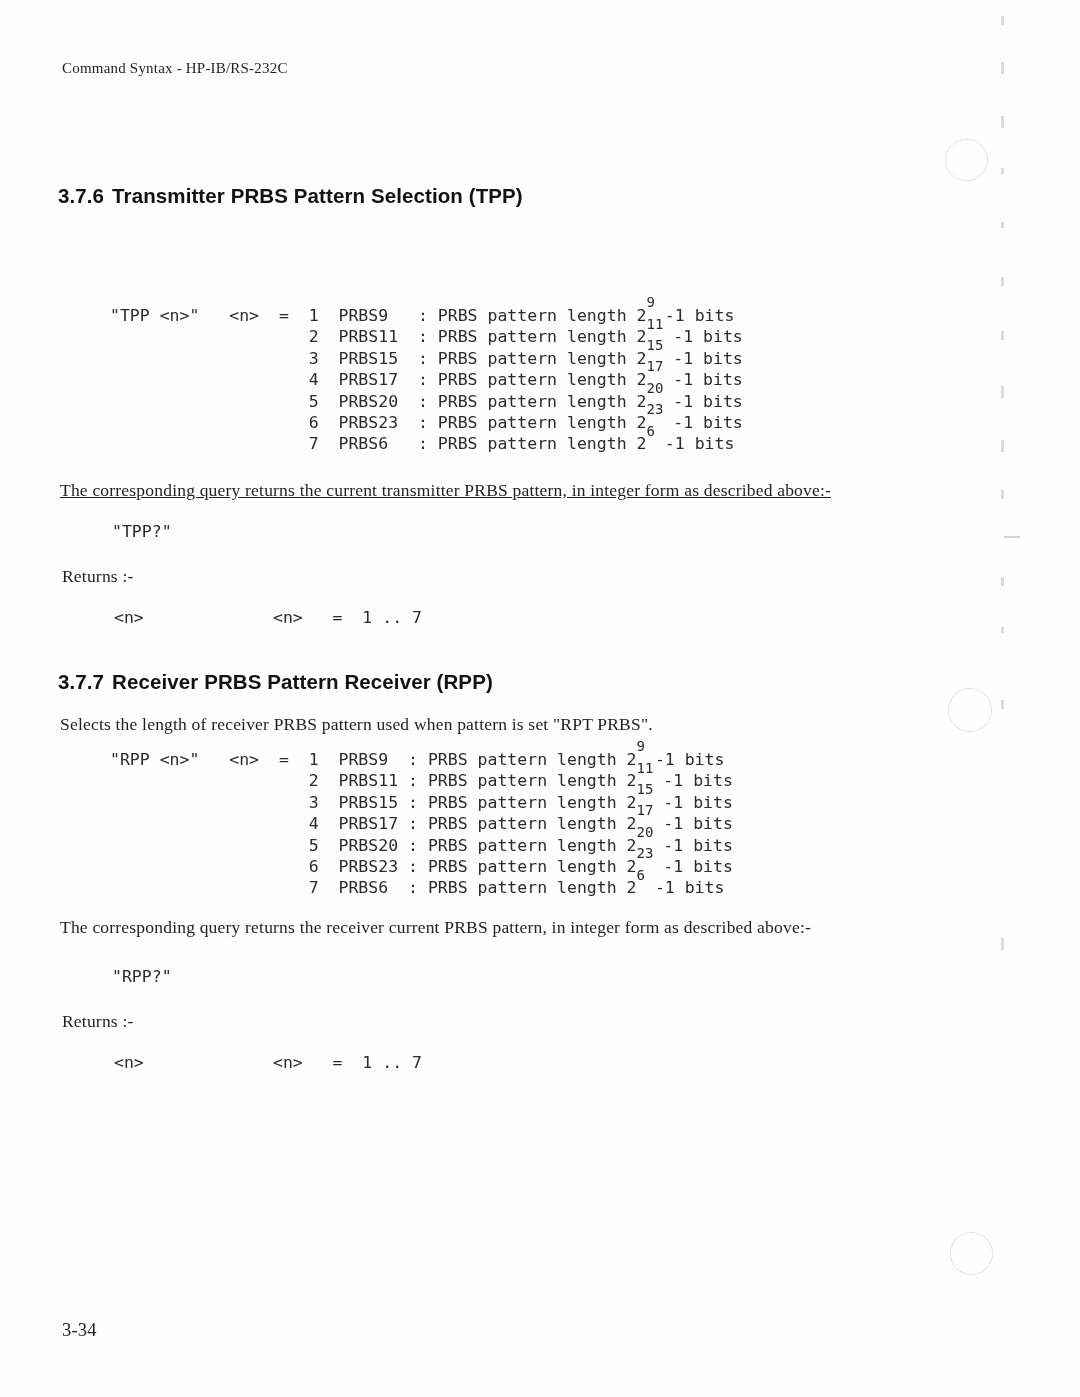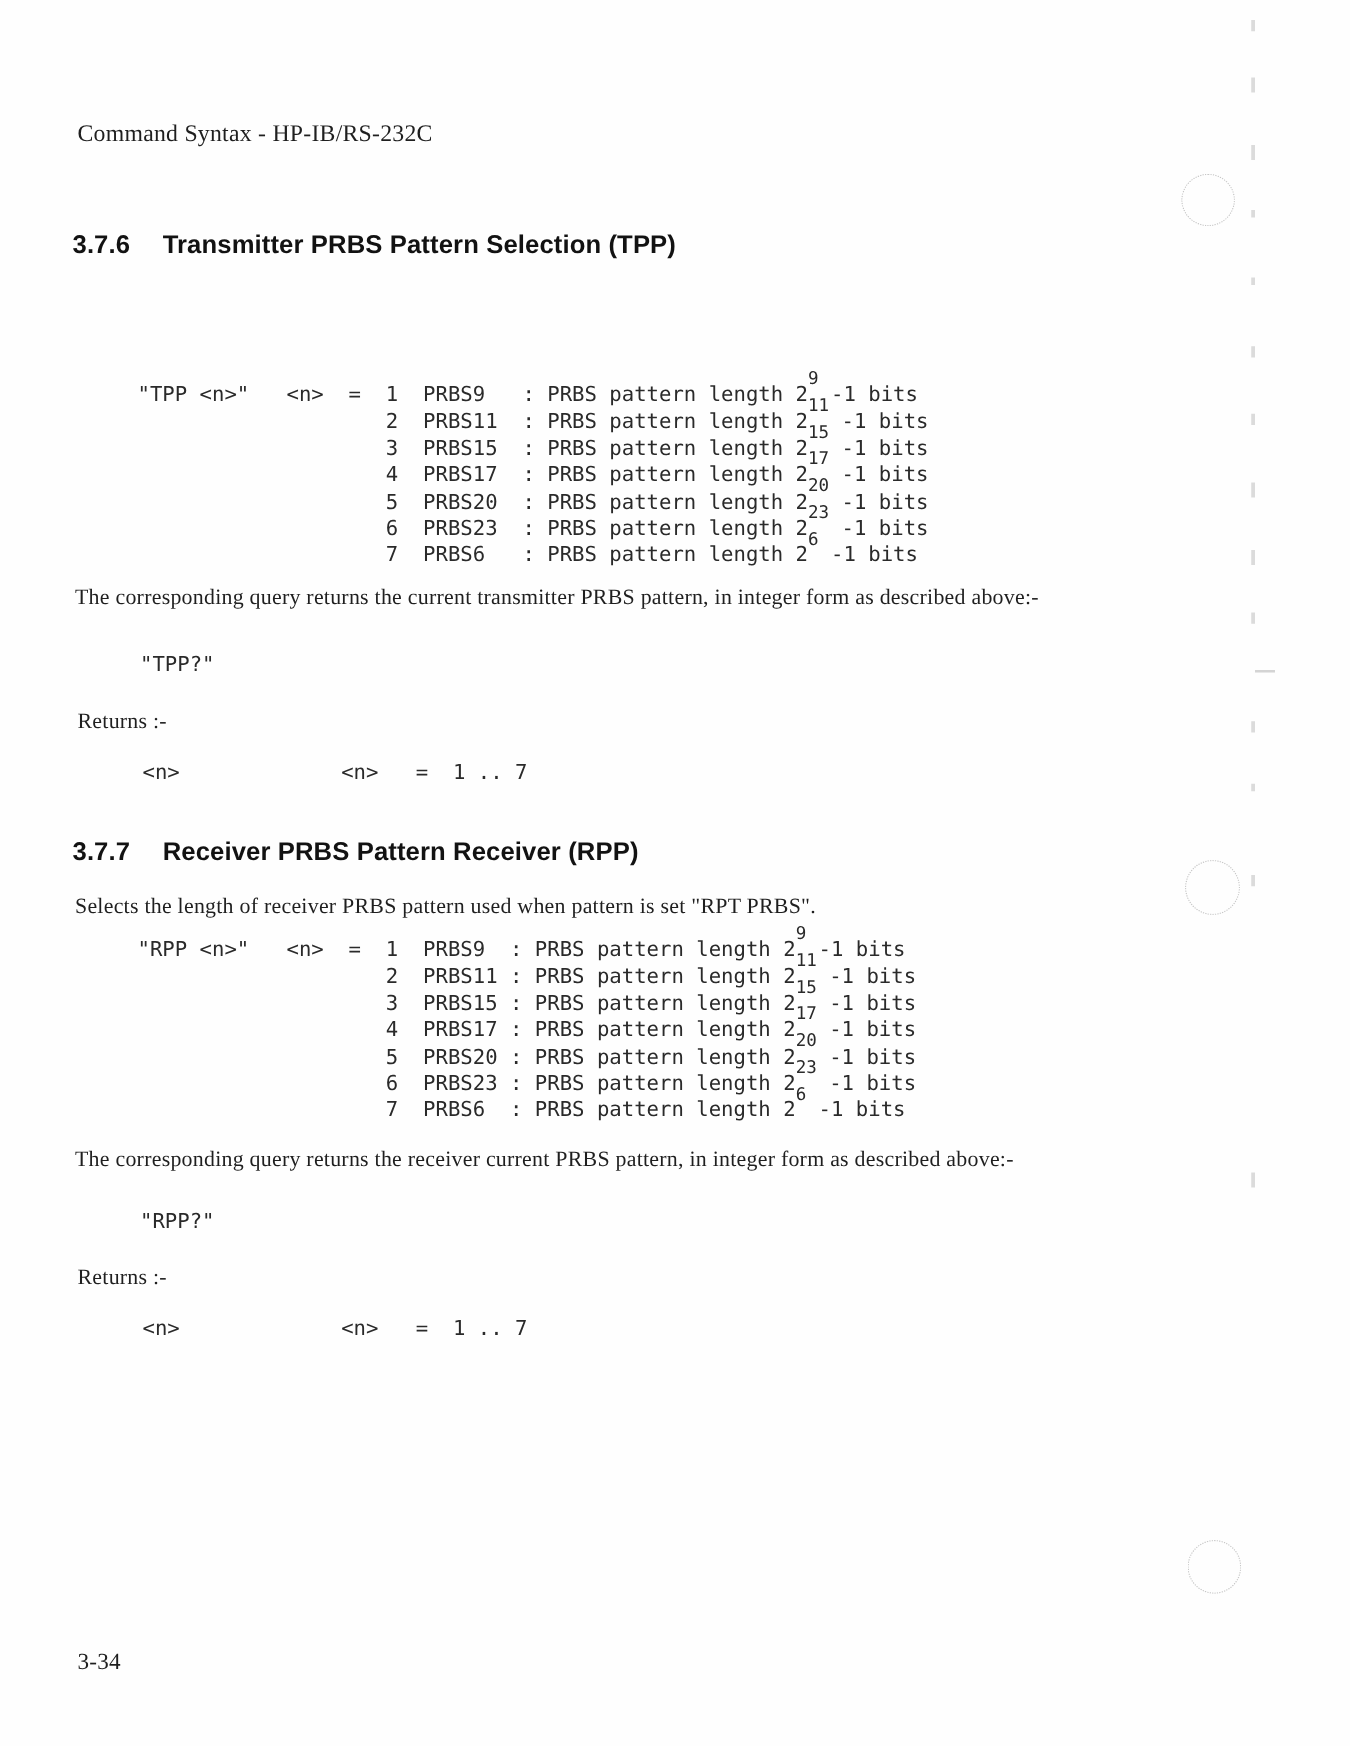--- a/index.html
+++ b/index.html
@@ -23,21 +23,21 @@
     font-size: 16.5px;
     color: #2a2a2a;
     white-space: pre;
   }
   .heading {
     font-family: "Liberation Sans", sans-serif;
     font-weight: bold;
     font-size: 20.5px;
     color: #121212;
     display: flex;
-    gap: 26px;
+    gap: 8px;
     letter-spacing: 0.1px;
     justify-content: space-between;
   }
   .abs { position: absolute; }
   .syntax {
     position: absolute;
     font-family: "DejaVu Sans Mono", monospace;
     font-size: 16.5px;
     color: #2a2a2a;
     white-space: pre;
@@ -66,31 +66,31 @@
     height: 2px;
     background: #aaaaaa;
     opacity: 0.5;
   }
 </style>
 </head>
 <body>
 
 <div class="page">
 
-  <div class="abs serif" style="left:62px; top:60px; font-size:19px;margin-top:37px;">Command Syntax - HP-IB/RS-232C</div>
+  <div class="abs serif" style="left:62px; top:60px; font-size:15px;">Command Syntax - HP-IB/RS-232C</div>
 
   <div class="abs heading" style="left:58px; top:184px;">
     <span>3.7.6</span>
     <span>Transmitter PRBS Pattern Selection (TPP)</span>
   </div>
 
 
   <div class="syntax" style="left:110px; top:305px;"><div>"TPP &lt;n&gt;"   &lt;n&gt;  =  1  PRBS9   : PRBS pattern length 2<sup>9</sup> -1 bits</div><div>                    2  PRBS11  : PRBS pattern length 2<sup>11</sup> -1 bits</div><div>                    3  PRBS15  : PRBS pattern length 2<sup>15</sup> -1 bits</div><div>                    4  PRBS17  : PRBS pattern length 2<sup>17</sup> -1 bits</div><div>                    5  PRBS20  : PRBS pattern length 2<sup>20</sup> -1 bits</div><div>                    6  PRBS23  : PRBS pattern length 2<sup>23</sup> -1 bits</div><div>                    7  PRBS6   : PRBS pattern length 2<sup>6</sup> -1 bits</div></div>
 
-  <div class="abs serif" style="left:60px; top:467px; width:940px;">The corresponding query returns the current transmitter PRBS pattern, in integer form as described above:-</div>
+  <div class="abs serif" style="left:60px; top:480px; width:940px;text-decoration:underline;">The corresponding query returns the current transmitter PRBS pattern, in integer form as described above:-</div>
 
   <div class="abs mono" style="left:112px; top:522px;">"TPP?"</div>
 
   <div class="abs serif" style="left:62px; top:566px;">Returns :-</div>
 
   <div class="abs mono" style="left:114px; top:608px;">&lt;n&gt;             &lt;n&gt;   =  1 .. 7</div>
 
   <div class="abs heading" style="left:58px; top:670px;">
     <span>3.7.7</span>
     <span>Receiver PRBS Pattern Receiver (RPP)</span>

